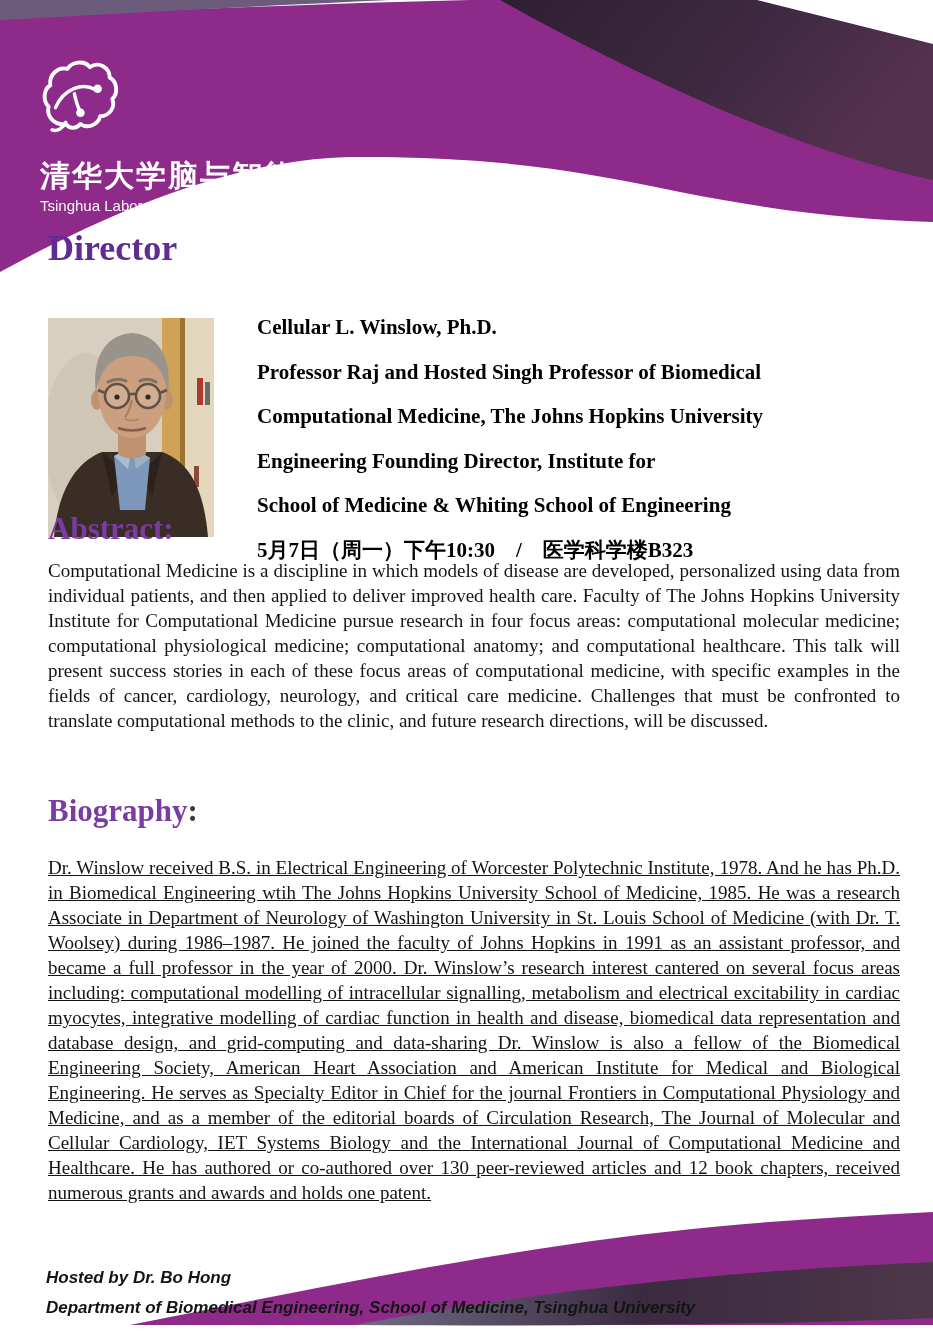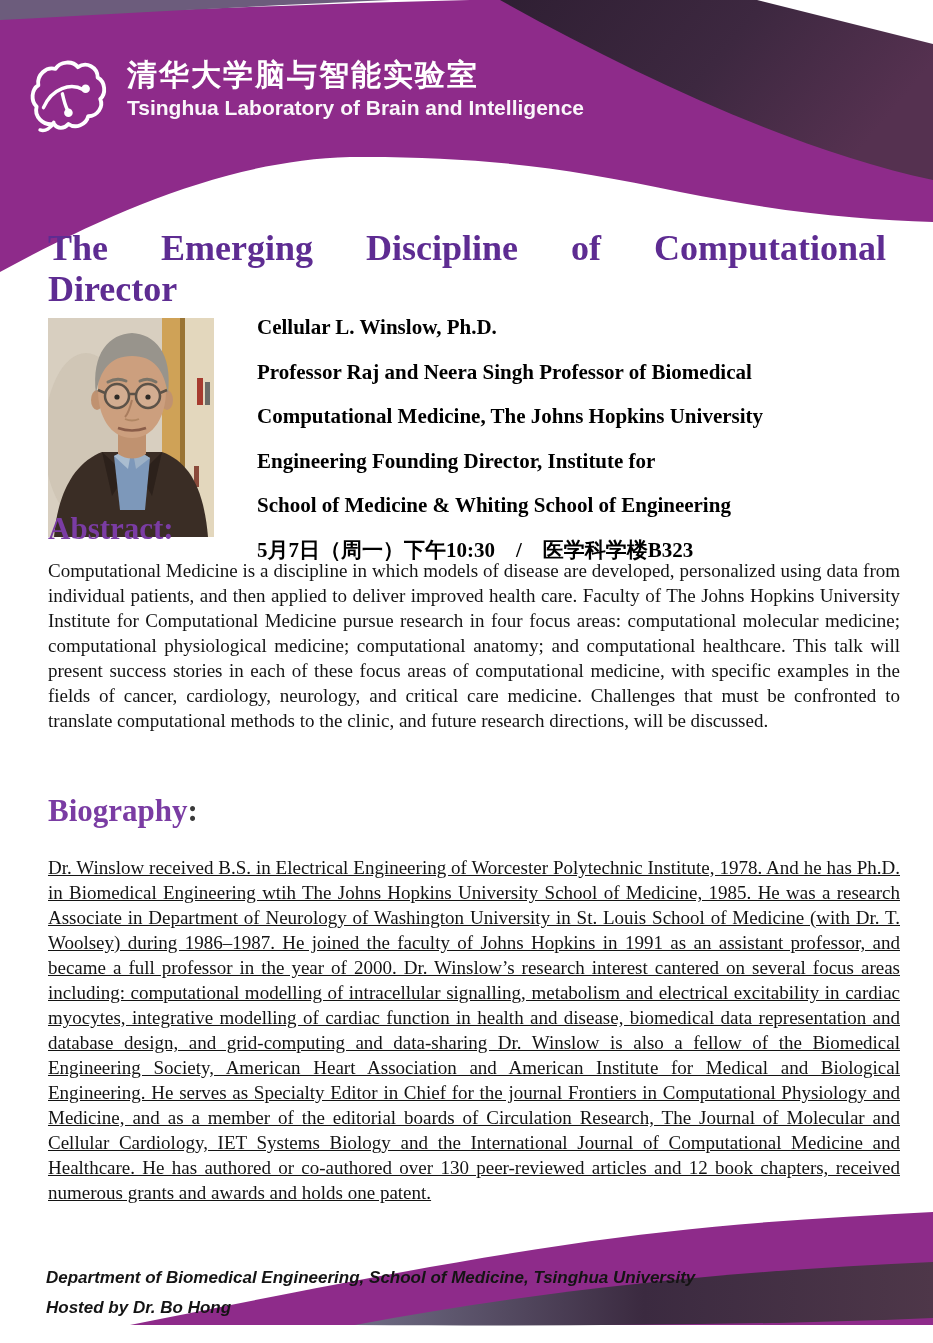--- a/index.html
+++ b/index.html
@@ -6,26 +6,27 @@
   .poster{
     position:relative; width:933px; height:1343px; margin:0 auto;
     background:#ffffff; overflow:hidden;
     font-family:"Liberation Serif", serif; color:#141414;
   }
   svg{display:block;}
   .header-art{position:absolute; top:0; left:0; z-index:0;}
   .bottom-art{position:absolute; top:1178px; left:0; z-index:0;}
 
   .logo-row{
-    position:absolute; left:28px; top:58px; z-index:2;
-    display:flex; align-items:flex-start; gap:13px; color:#fff;
+    position:absolute; left:40px; top:58px; z-index:2;
+    display:flex; align-items:flex-start; gap:19px; color:#fff;
     font-family:"Liberation Sans", sans-serif;
+    flex-direction:column;
   }
   .org-cn{font-size:30px; font-weight:bold; letter-spacing:2px; line-height:1.15;}
-  .org-en{font-size:21px; font-weight:700; margin-top:3px; opacity:.96;text-align:right;}
+  .org-en{font-size:15px; font-weight:400; margin-top:3px; opacity:.96;}
 
   .title{
     position:absolute; left:48px; top:228px; width:838px; z-index:2;
     color:#5e2c92; font-weight:bold; font-size:36px; line-height:41px;
   }
   .t1{text-align:justify; text-align-last:justify;}
 
   .photo{position:absolute; left:48px; top:318px; z-index:2;}
 
   .speaker{
@@ -83,21 +84,20 @@
       <circle cx="67" cy="35" r="5" fill="#ffffff"></circle>
       <circle cx="47" cy="63" r="5" fill="#ffffff"></circle>
     </svg>
     <div>
       <div class="org-cn">清华大学脑与智能实验室</div>
       <div class="org-en">Tsinghua Laboratory of Brain and Intelligence</div>
     </div>
   </div>
 
   <h1 class="title" style="margin:0;">
-    <div class="t1">The Emerging Discipline of Computational</div>
     <div class="t2">Director</div>
   </h1>
 
   <svg class="photo" width="166" height="219" viewBox="0 0 166 219">
     <rect width="166" height="219" fill="#d8cfc0"></rect>
     <ellipse cx="38" cy="120" rx="42" ry="85" fill="#c8beab" opacity="0.5"></ellipse>
     <rect x="114" width="22" height="219" fill="#cfa257"></rect>
     <rect x="132" width="5" height="219" fill="#9a7434"></rect>
     <rect x="137" width="29" height="219" fill="#e3d7bd"></rect>
     <rect x="149" y="60" width="6" height="27" fill="#a63b2e"></rect>
@@ -122,21 +122,21 @@
     <path d="M57,75 L50,72 M112,75 L119,72" stroke="#5c5248" stroke-width="2.5"></path>
     <circle cx="69" cy="79" r="2.6" fill="#2e2a26"></circle>
     <circle cx="100" cy="79" r="2.6" fill="#2e2a26"></circle>
     <path d="M84,82 C82,90 80,96 77,99" fill="none" stroke="#a87c5e" stroke-width="2"></path>
     <path d="M77,101 Q84,104 91,101" fill="none" stroke="#b08663" stroke-width="1.8"></path>
     <path d="M70,110 Q84,115 98,110" fill="none" stroke="#8a5d49" stroke-width="2.6"></path>
   </svg>
 
   <div class="speaker">
     <div>Cellular L. Winslow, Ph.D.</div>
-    <div>Professor Raj and Neera Singh Professor of Biomedical</div>
+    <div>Professor Raj and Hosted Singh Professor of Biomedical</div>
     <div>Computational Medicine, The Johns Hopkins University</div>
     <div>Engineering Founding Director, Institute for</div>
     <div>School of Medicine &amp; Whiting School of Engineering</div>
     <div>5月7日（周一）下午10:30　/　医学科学楼B323</div>
   </div>
 
   <h2 class="sect-heading h-abs">Abstract:</h2>
   <p class="body-par abs">Computational Medicine is a discipline in which models of disease are developed, personalized using data from individual patients, and then applied to deliver improved health care. Faculty of The Johns Hopkins University Institute for Computational Medicine pursue research in four focus areas: computational molecular medicine; computational physiological medicine; computational anatomy; and computational healthcare. This talk will present success stories in each of these focus areas of computational medicine, with specific examples in the fields of cancer, cardiology, neurology, and critical care medicine. Challenges that must be confronted to translate computational methods to the clinic, and future research directions, will be discussed.</p>
 
   <h2 class="sect-heading h-bio"><span>Biography</span><span class="colon">:</span></h2>
@@ -148,17 +148,17 @@
         <stop offset="0" stop-color="#6f6d85"></stop>
         <stop offset="0.5" stop-color="#3b2a40"></stop>
         <stop offset="1" stop-color="#4e3749"></stop>
       </linearGradient>
     </defs>
     <path fill="#8e2b8a" d="M933,34 C810,40 690,48 565,67 C430,87 295,114 130,147 L933,147 Z"></path>
     <path fill="url(#gBot)" d="M355,147 C540,112 740,92 933,84 L933,140 C740,148 540,148 355,147 Z"></path>
   </svg>
 
   <div class="footer">
+    <div>Hosted by Dr. Bo Hong</div>
     <div>Department of Biomedical Engineering, School of Medicine, Tsinghua University</div>
-    <div>Hosted by Dr. Bo Hong</div>
   </div>
 
 </div>
 
 </body></html>

